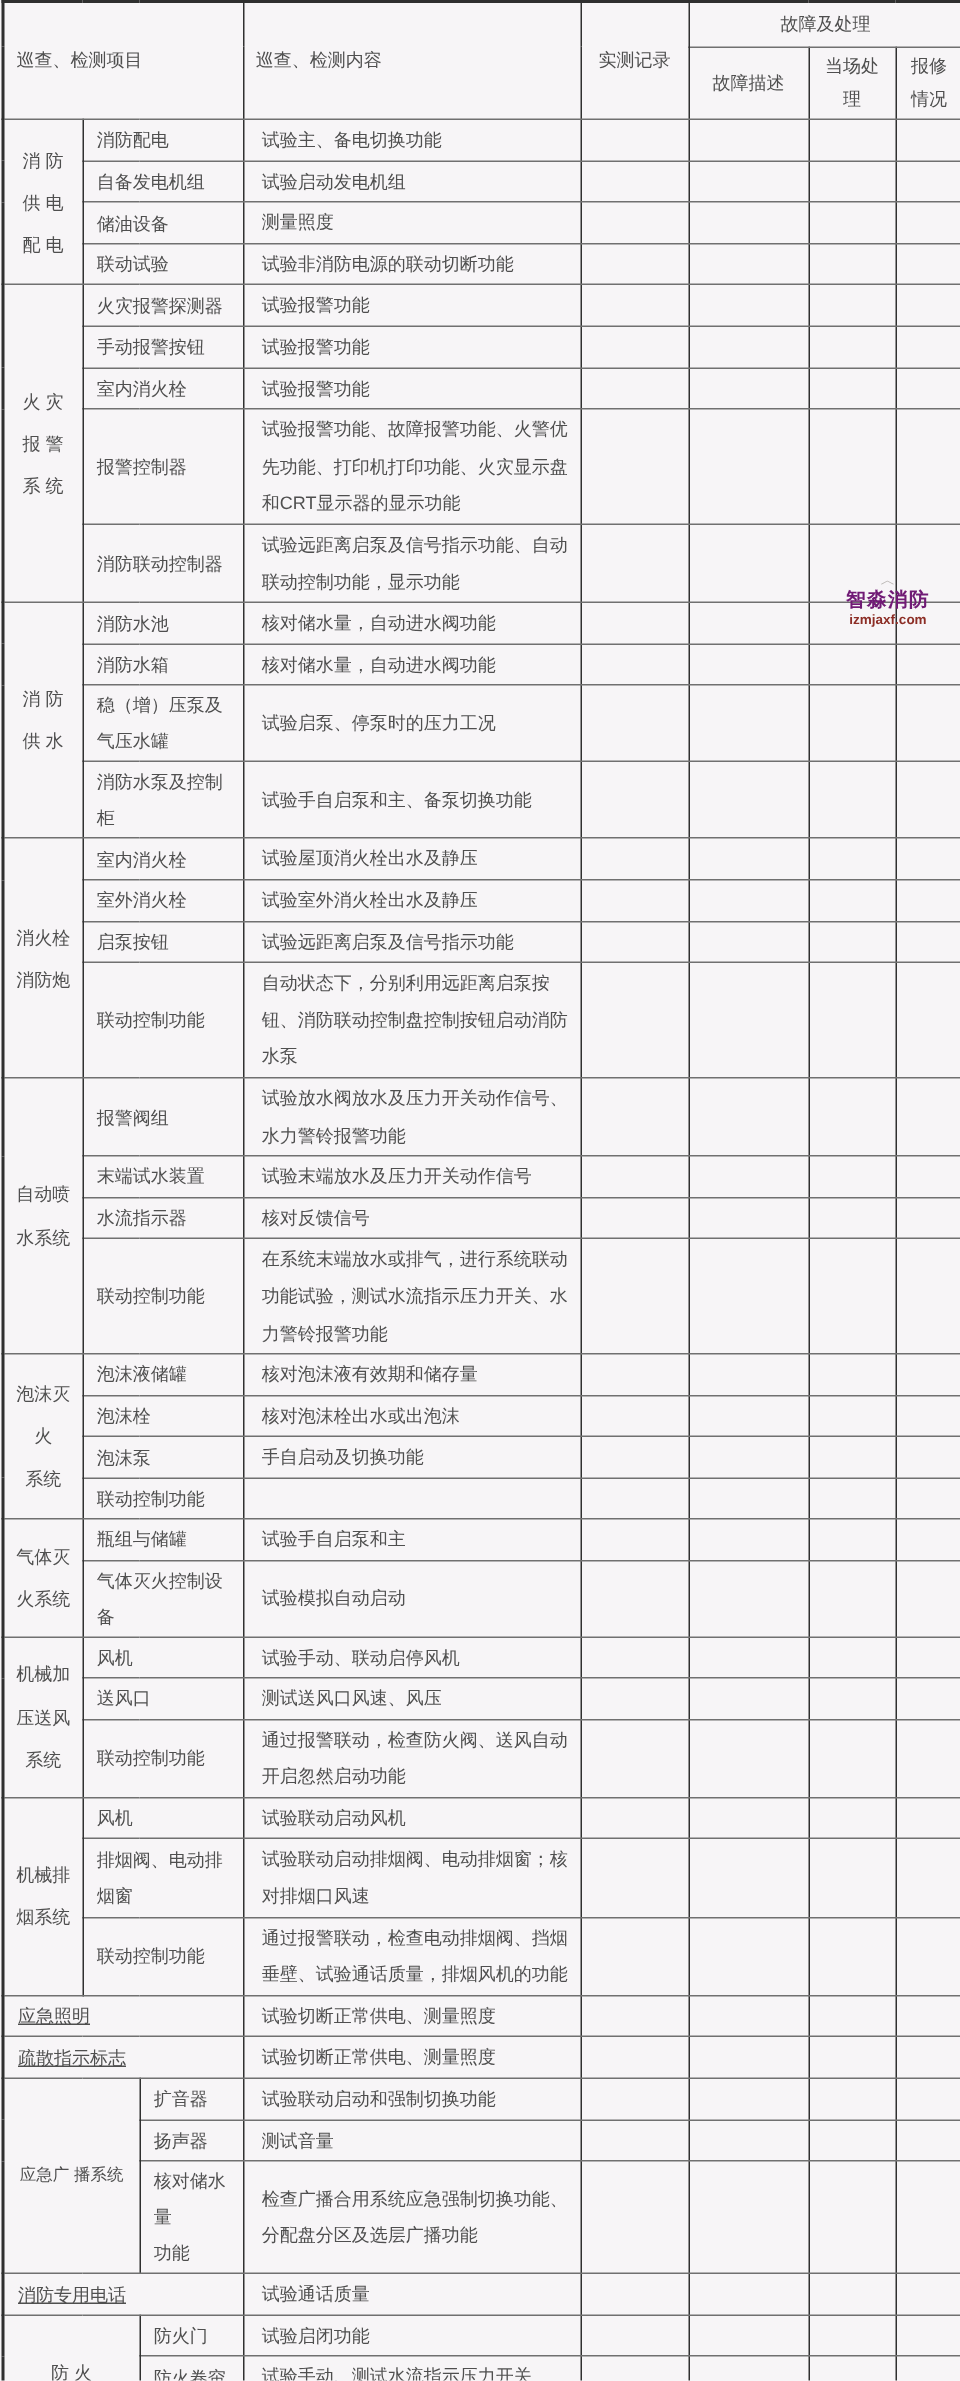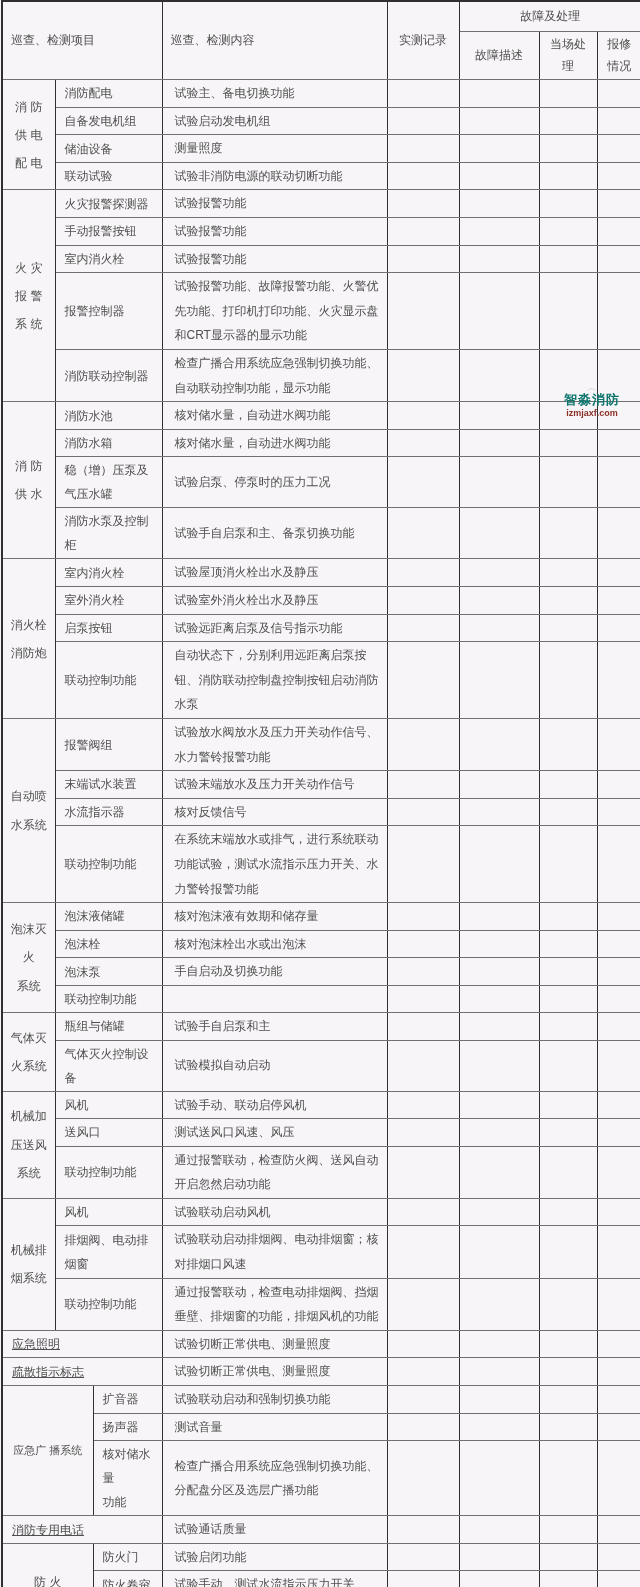--- a/index.html
+++ b/index.html
@@ -44,21 +44,21 @@
   td.blank{padding:0;}
   td.center{text-align:center;padding-left:2px;padding-right:2px;}
   td.fullitem{padding-left:9px;text-decoration:underline;}
 
   
   .wm-upper{
     position:absolute;top:384px;right:2px;width:92px;
     text-align:center;line-height:1.25;
   }
   .wm-wing{color:#b9b5b2;font-size:10px;display:block;line-height:.8;}
-  .wm-brand-sm{font-size:13px;font-weight:bold;color:#0f766e;letter-spacing:1px;}
+  .wm-brand-sm{font-size:13px;font-weight:bold;color:#701a75;letter-spacing:1px;}
   .wm-site-sm{font-size:9px;color:#8c2e26;font-weight:bold;}
 </style>
 </head>
 <body>
 
 <div class="sheet">
 <table class="insp">
 <colgroup>
   <col style="width:53px">
         <col style="width:38px">
@@ -151,21 +151,21 @@
 <tr style="height:70px">
   <td class="item" colspan="2">报警控制器</td>
   <td class="content">试验报警功能、故障报警功能、火警优先功能、打印机打印功能、火灾显示盘和CRT显示器的显示功能</td>
   <td class="blank"></td>
           <td class="blank"></td>
           <td class="blank"></td>
           <td class="blank"></td>
 </tr>
 <tr style="height:48px">
   <td class="item" colspan="2">消防联动控制器</td>
-  <td class="content">检查广播合用系统应急强制切换功能、自动联动控制功能，显示功能</td>
+  <td class="content">试验远距离启泵及信号指示功能、自动联动控制功能，显示功能</td>
   <td class="blank"></td>
           <td class="blank"></td>
           <td class="blank"></td>
           <td class="blank"></td>
 </tr>
 
 <tr style="height:25px">
   <td class="group" rowspan="4">消 防
 供 水</td>
   <td class="item" colspan="2">消防水池</td>
@@ -370,21 +370,21 @@
   <td class="item" colspan="2">排烟阀、电动排
 烟窗</td>
   <td class="content">试验联动启动排烟阀、电动排烟窗；核对排烟口风速</td>
   <td class="blank"></td>
           <td class="blank"></td>
           <td class="blank"></td>
           <td class="blank"></td>
 </tr>
 <tr style="height:48px">
   <td class="item" colspan="2">联动控制功能</td>
-  <td class="content">通过报警联动，检查电动排烟阀、挡烟垂壁、排烟窗的功能，排烟风机的功能</td>
+  <td class="content">通过报警联动，检查电动排烟阀、挡烟垂壁、试验通话质量，排烟风机的功能</td>
   <td class="blank"></td>
           <td class="blank"></td>
           <td class="blank"></td>
           <td class="blank"></td>
 </tr>
 
 <tr style="height:26px">
   <td class="fullitem" colspan="3">应急照明</td>
   <td class="content">试验切断正常供电、测量照度</td>
   <td class="blank"></td>

